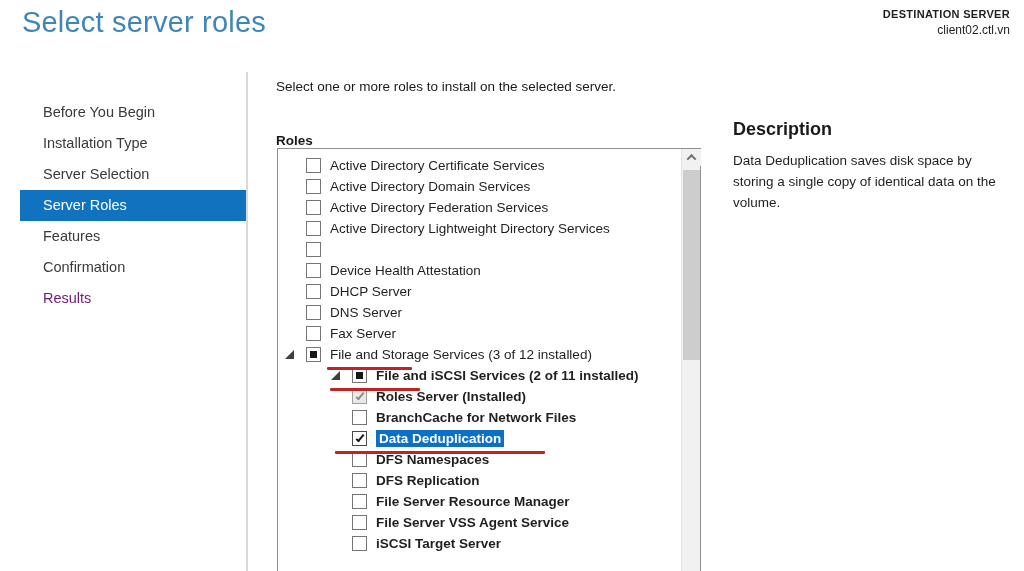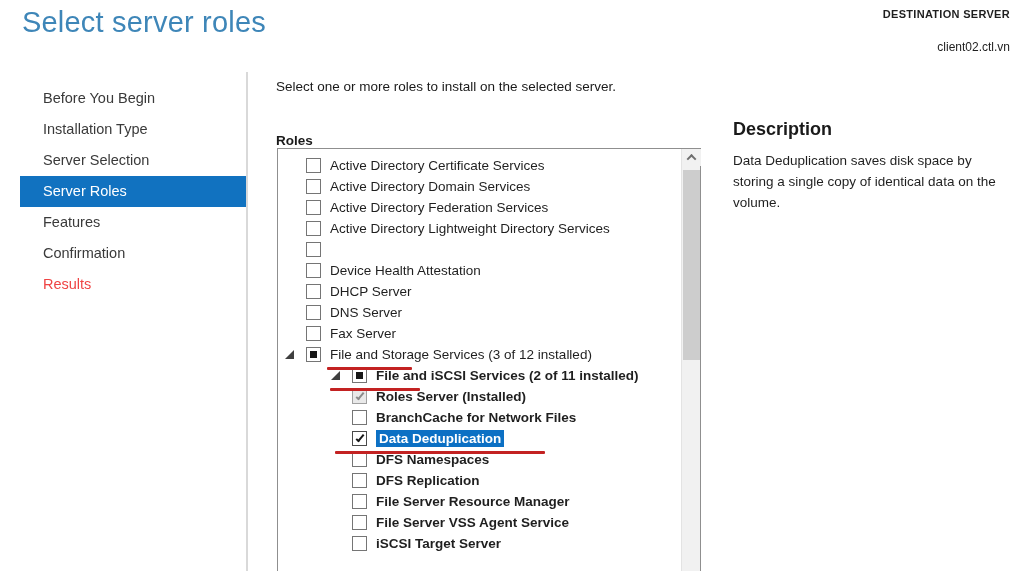--- a/index.html
+++ b/index.html
@@ -13,31 +13,31 @@
   }
 
   
   .page-title {
     position:absolute; left:22px; top:6px;
     font-size:29px; font-weight:300; color:#3e86b8;
     letter-spacing:0.2px;
   }
   .dest-block { position:absolute; right:14px; top:8px; text-align:right; }
   .dest-label { font-size:11px; font-weight:bold; color:#1f1f1f; letter-spacing:0.3px; }
-  .dest-server { font-size:12px; color:#1f1f1f; margin-top:20px; }
-
-  
-  .sidebar { position:absolute; left:20px; top:83px; width:227px; }
+  .dest-server { font-size:12px; color:#1f1f1f; margin-top:3px; }
+
+  
+  .sidebar { position:absolute; left:20px; top:97px; width:227px; }
   .side-item {
     height:31px; line-height:31px; padding-left:23px;
     font-size:14.5px; color:#3a3a3a; white-space:nowrap;
     cursor:default;
   }
   .side-item.selected { background:#1172c0; color:#ffffff; }
-  .side-item.disabled { color:#ef4444; }
+  .side-item.disabled { color:#701a75; }
 
   .v-divider {
     position:absolute; left:246px; top:72px; width:2px; height:499px;
     background:#d9d9d9;
   }
 
   
   .instruction { position:absolute; left:276px; top:79px; font-size:13.5px; color:#1a1a1a; }
   .roles-heading { position:absolute; left:276px; top:119px; font-size:13.5px; font-weight:bold; color:#1a1a1a;margin-top:14px; }
 

